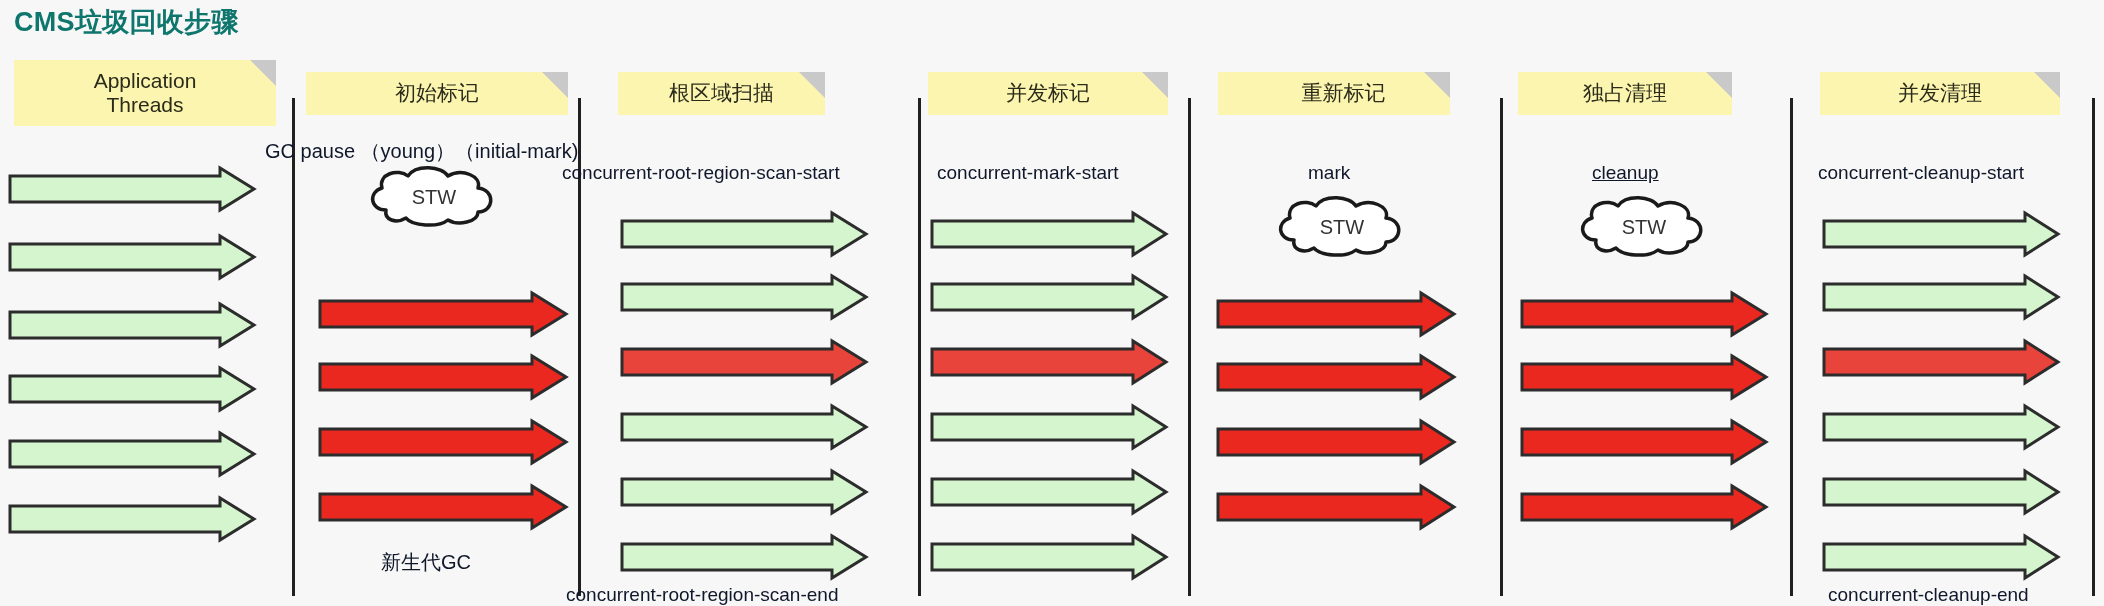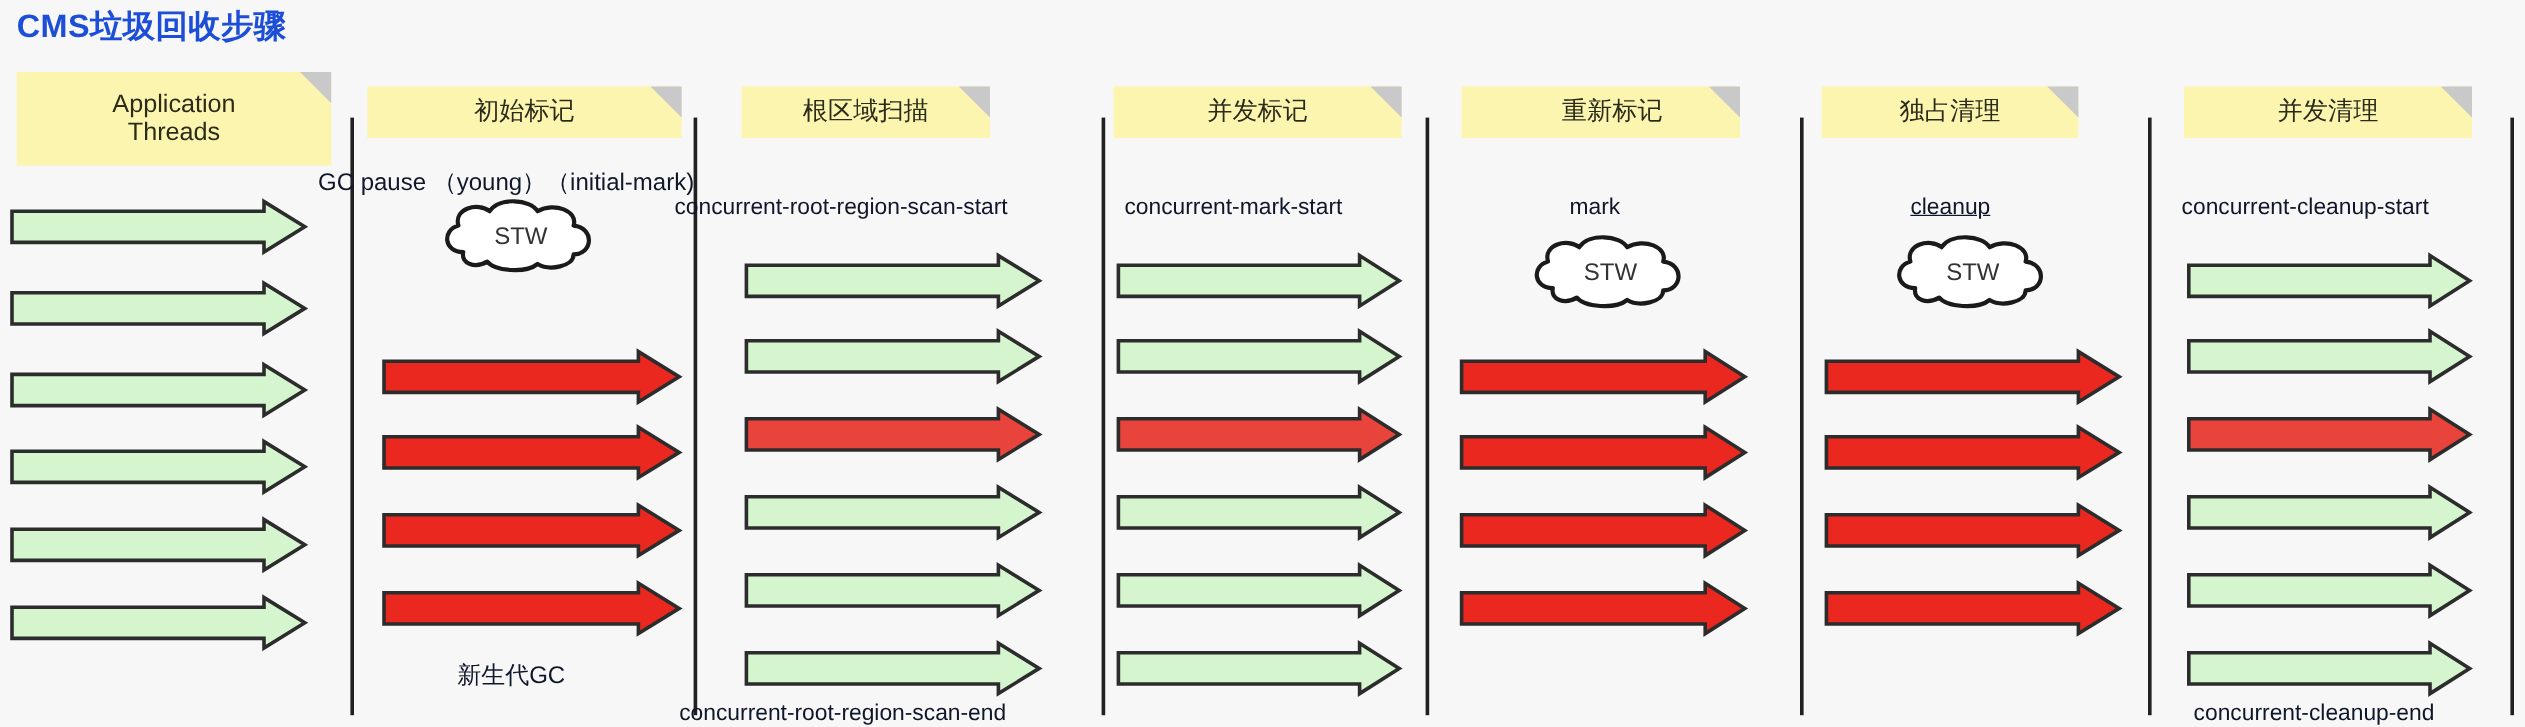--- a/index.html
+++ b/index.html
@@ -5,21 +5,21 @@
   html,body{margin:0;padding:0;}
   body{
     width:2104px;height:606px;
     background:#f7f7f7;
     font-family:"Liberation Sans","DejaVu Sans",sans-serif;
     overflow:hidden;
     position:relative;
   }
   #page-title{
     position:absolute;left:14px;top:4px;
-    font-size:27px;font-weight:600;color:#1d4ed8;
+    font-size:27px;font-weight:600;color:#0f766e;
     letter-spacing:0.3px;
     white-space:nowrap;
   }
   .diagram{
     position:absolute;left:0;top:46px;
     width:2104px;height:560px;
   }
   
   .sep{
     position:absolute;top:52px;width:3px;height:498px;
@@ -30,21 +30,21 @@
     position:absolute;
     height:43px;
     background:#fcf5b0;
     display:flex;align-items:center;justify-content:center;
     box-sizing:border-box;
   }
   .note .note-label{
     font-size:21px;color:#2b2b1a;white-space:nowrap;line-height:1.15;
     text-align:center;
   }
-  .note.tall{height:78px;}
+  .note.tall{height:66px;}
   .note .fold{
     position:absolute;right:0;top:0;width:0;height:0;
     border-top:26px solid #c9c9c9;
     border-left:26px solid transparent;
   }
   .note.tall .fold{
     border-top:26px solid #c9c9c9;
     border-left:26px solid transparent;
   }
   

